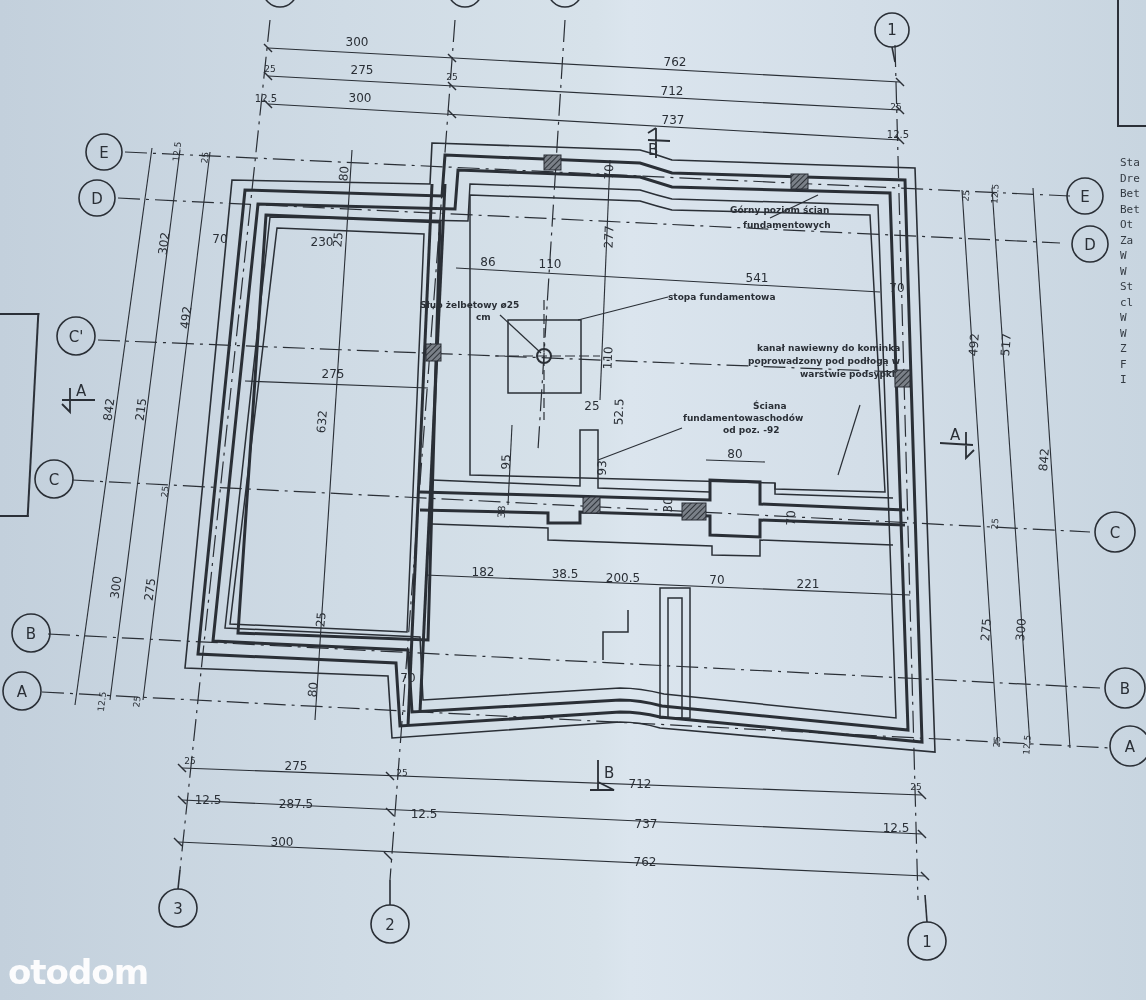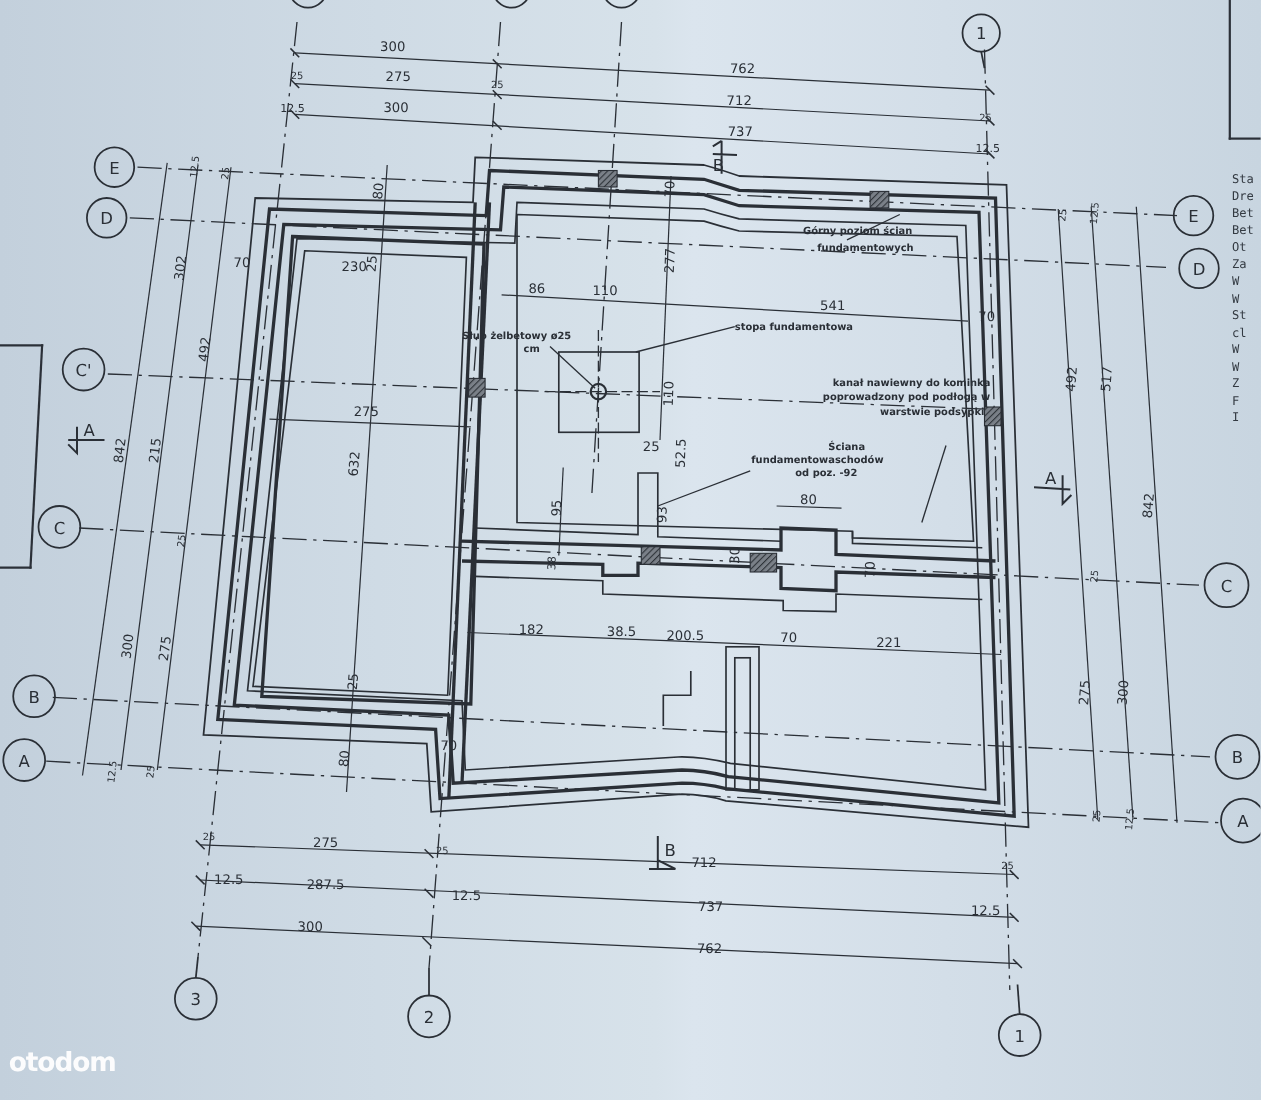--- a/index.html
+++ b/index.html
@@ -19,21 +19,21 @@
   .note { font-family: "DejaVu Sans", sans-serif; font-size: 9px; fill: #2a2f36; font-weight: bold; }
   .axis-label { font-family: "DejaVu Sans", sans-serif; font-size: 15px; fill: #2a2f36; }
   .side-legend {
     position: absolute; left: 1120px; top: 155px; width: 40px;
     font-family: "DejaVu Sans Mono", monospace; font-size: 11px; line-height: 15.5px; color: #333a42;
     white-space: nowrap; overflow: hidden;
   }
   .side-legend div { height: 15.5px; }
   .watermark {
     position: absolute; left: 8px; top: 952px;
-    font-family: "DejaVu Sans", sans-serif; font-size: 24px; font-weight: bold;
+    font-family: "DejaVu Sans", sans-serif; font-size: 34px; font-weight: bold;
     color: #ffffff; letter-spacing: -1px; opacity: 0.95;
   }
   .frame-left {
     position: absolute; left: -10px; top: 313px; width: 42px; height: 200px;
     border: 2px solid #2b3038; border-left: none; transform: skewX(-3deg);
   }
   .frame-right {
     position: absolute; left: 1117px; top: -10px; width: 60px; height: 133px;
     border: 2px solid #2b3038; border-right: none;
   }

